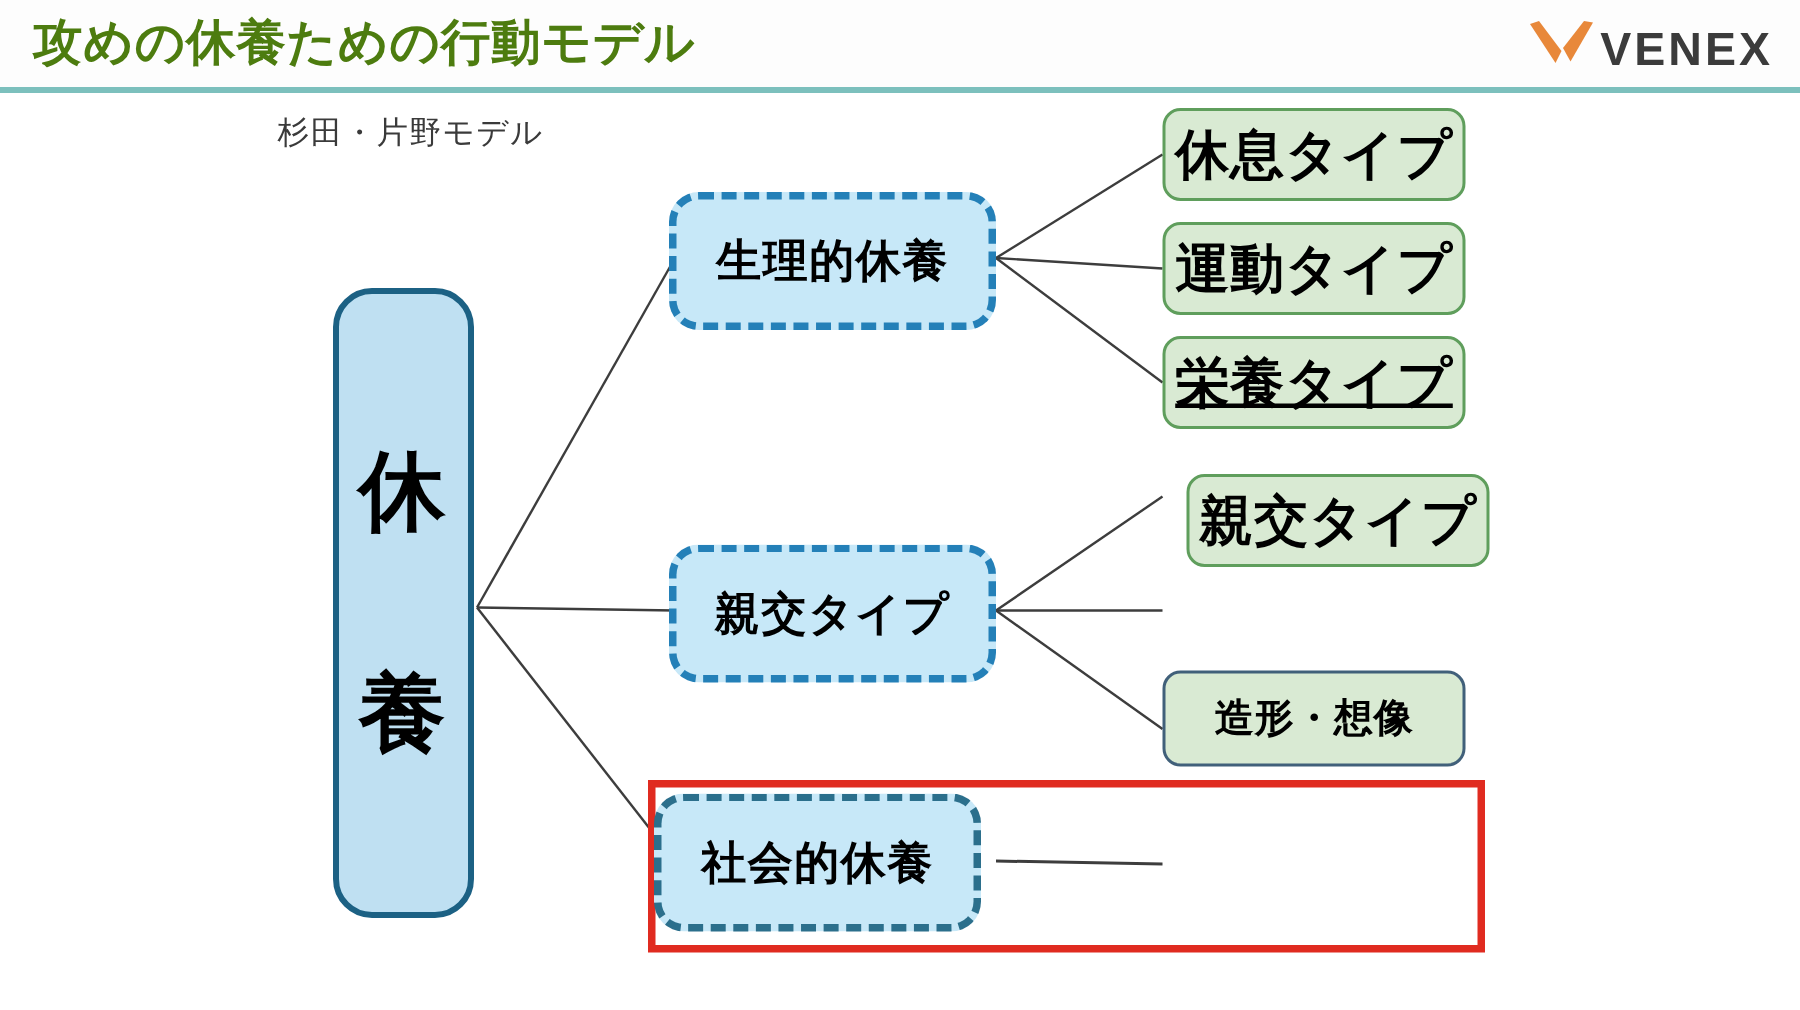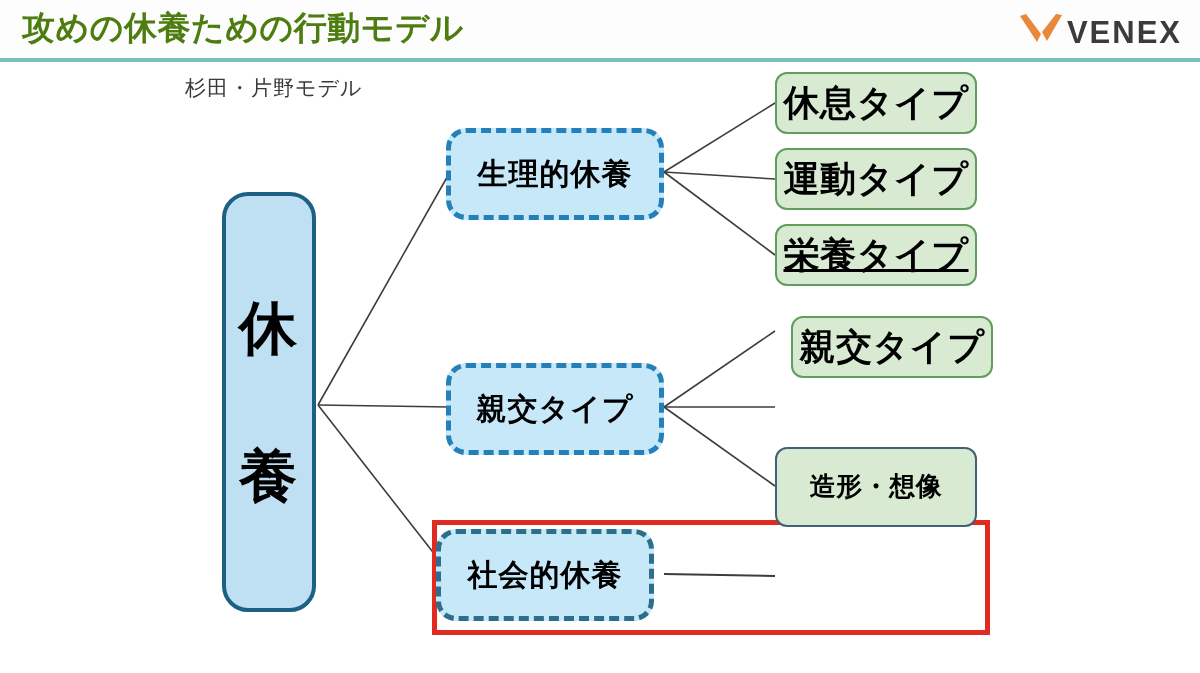--- a/index.html
+++ b/index.html
@@ -145,21 +145,21 @@
     font-size: 36px;
     letter-spacing: 0.5px;
   }
   #leaf-0 { left: 775px; top: 10px; }
   #leaf-1 { left: 775px; top: 86px; text-align: center; }
   #leaf-2 { left: 775px; top: 162px; text-decoration: underline; }
   #leaf-3 { left: 775px; top: 254px; margin-left: 16px; }
   #leaf-4 { left: 775px; top: 314px; }
   #leaf-5 {
     left: 775px; top: 385px;
-    height: 80px;
+    height: 64px;
     border-color: #41607a;
     line-height: 1.12;
     font-size: 26px;
   }
   #leaf-6 {
     left: 775px; top: 483px;
     border-color: #41607a;
   }
 
   

